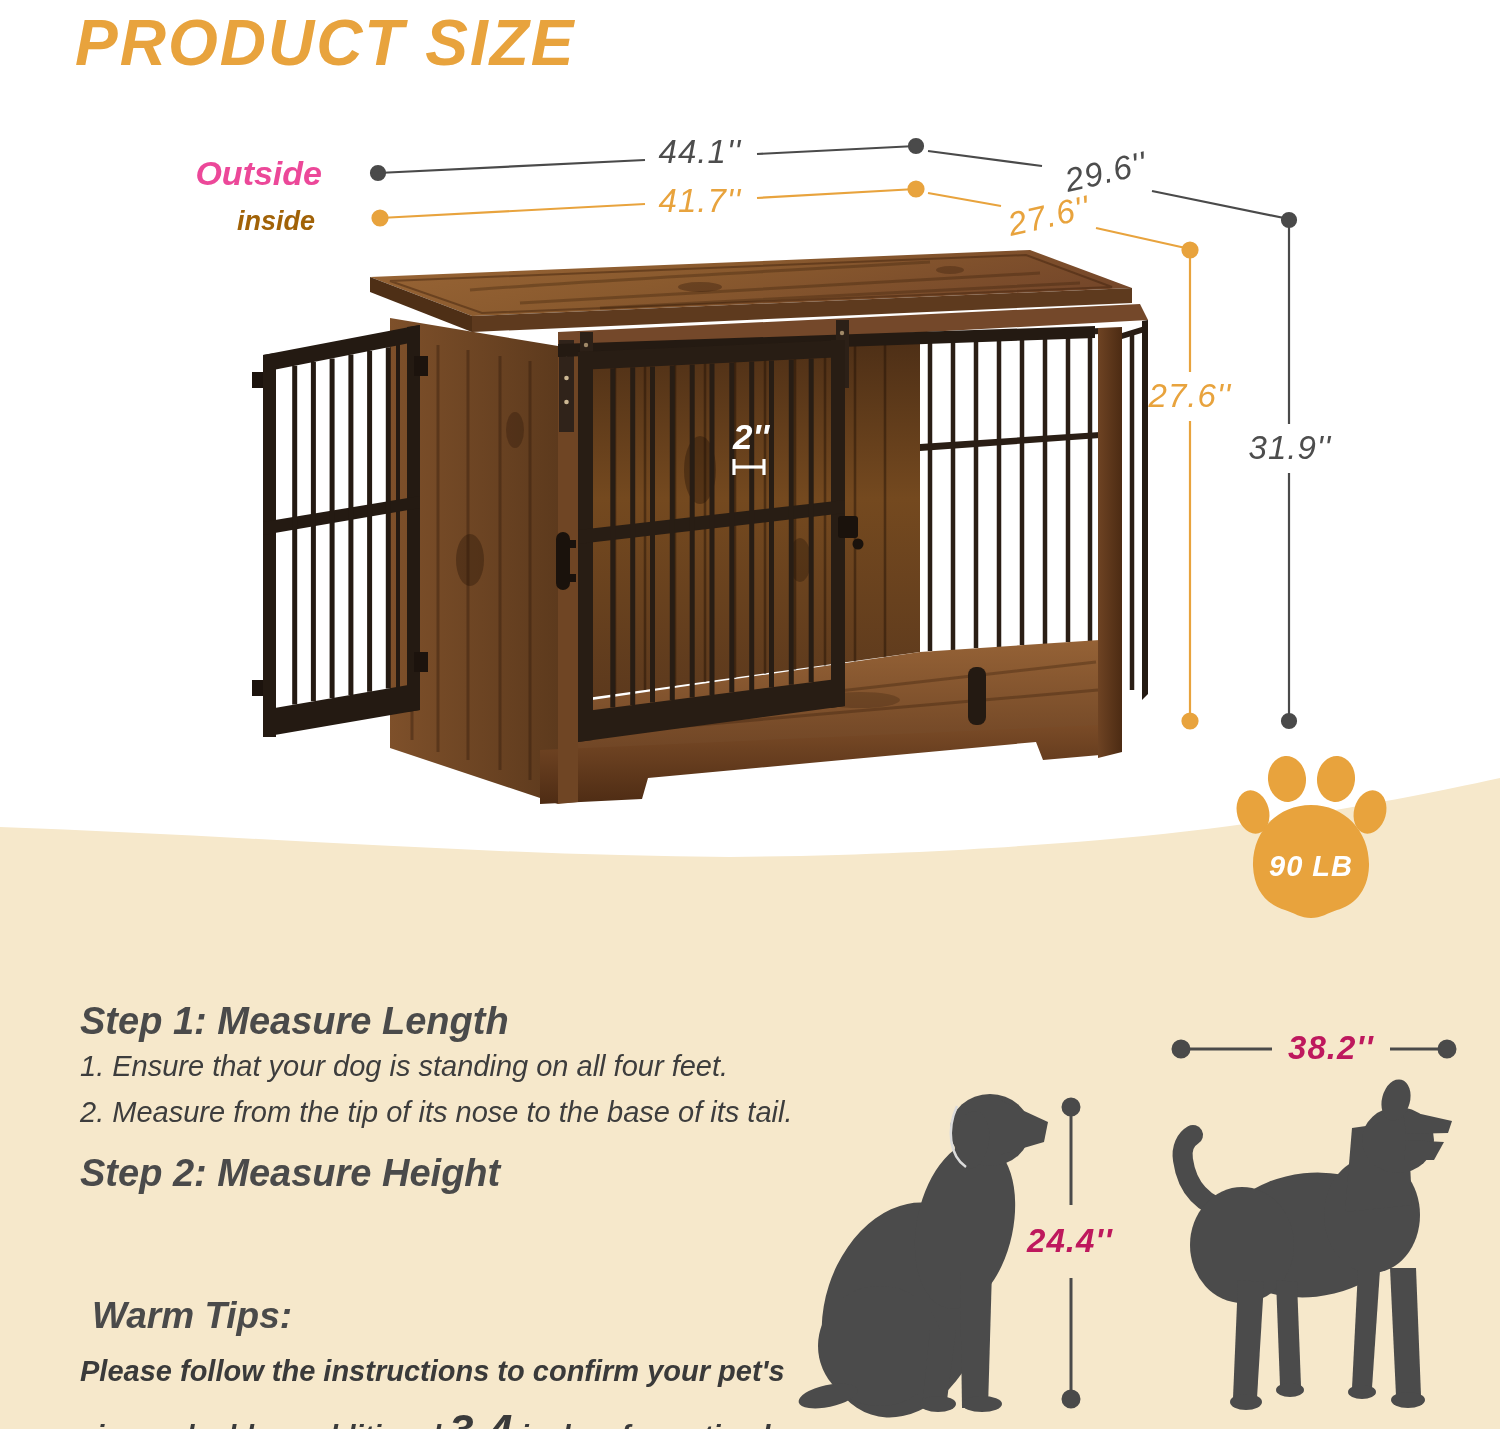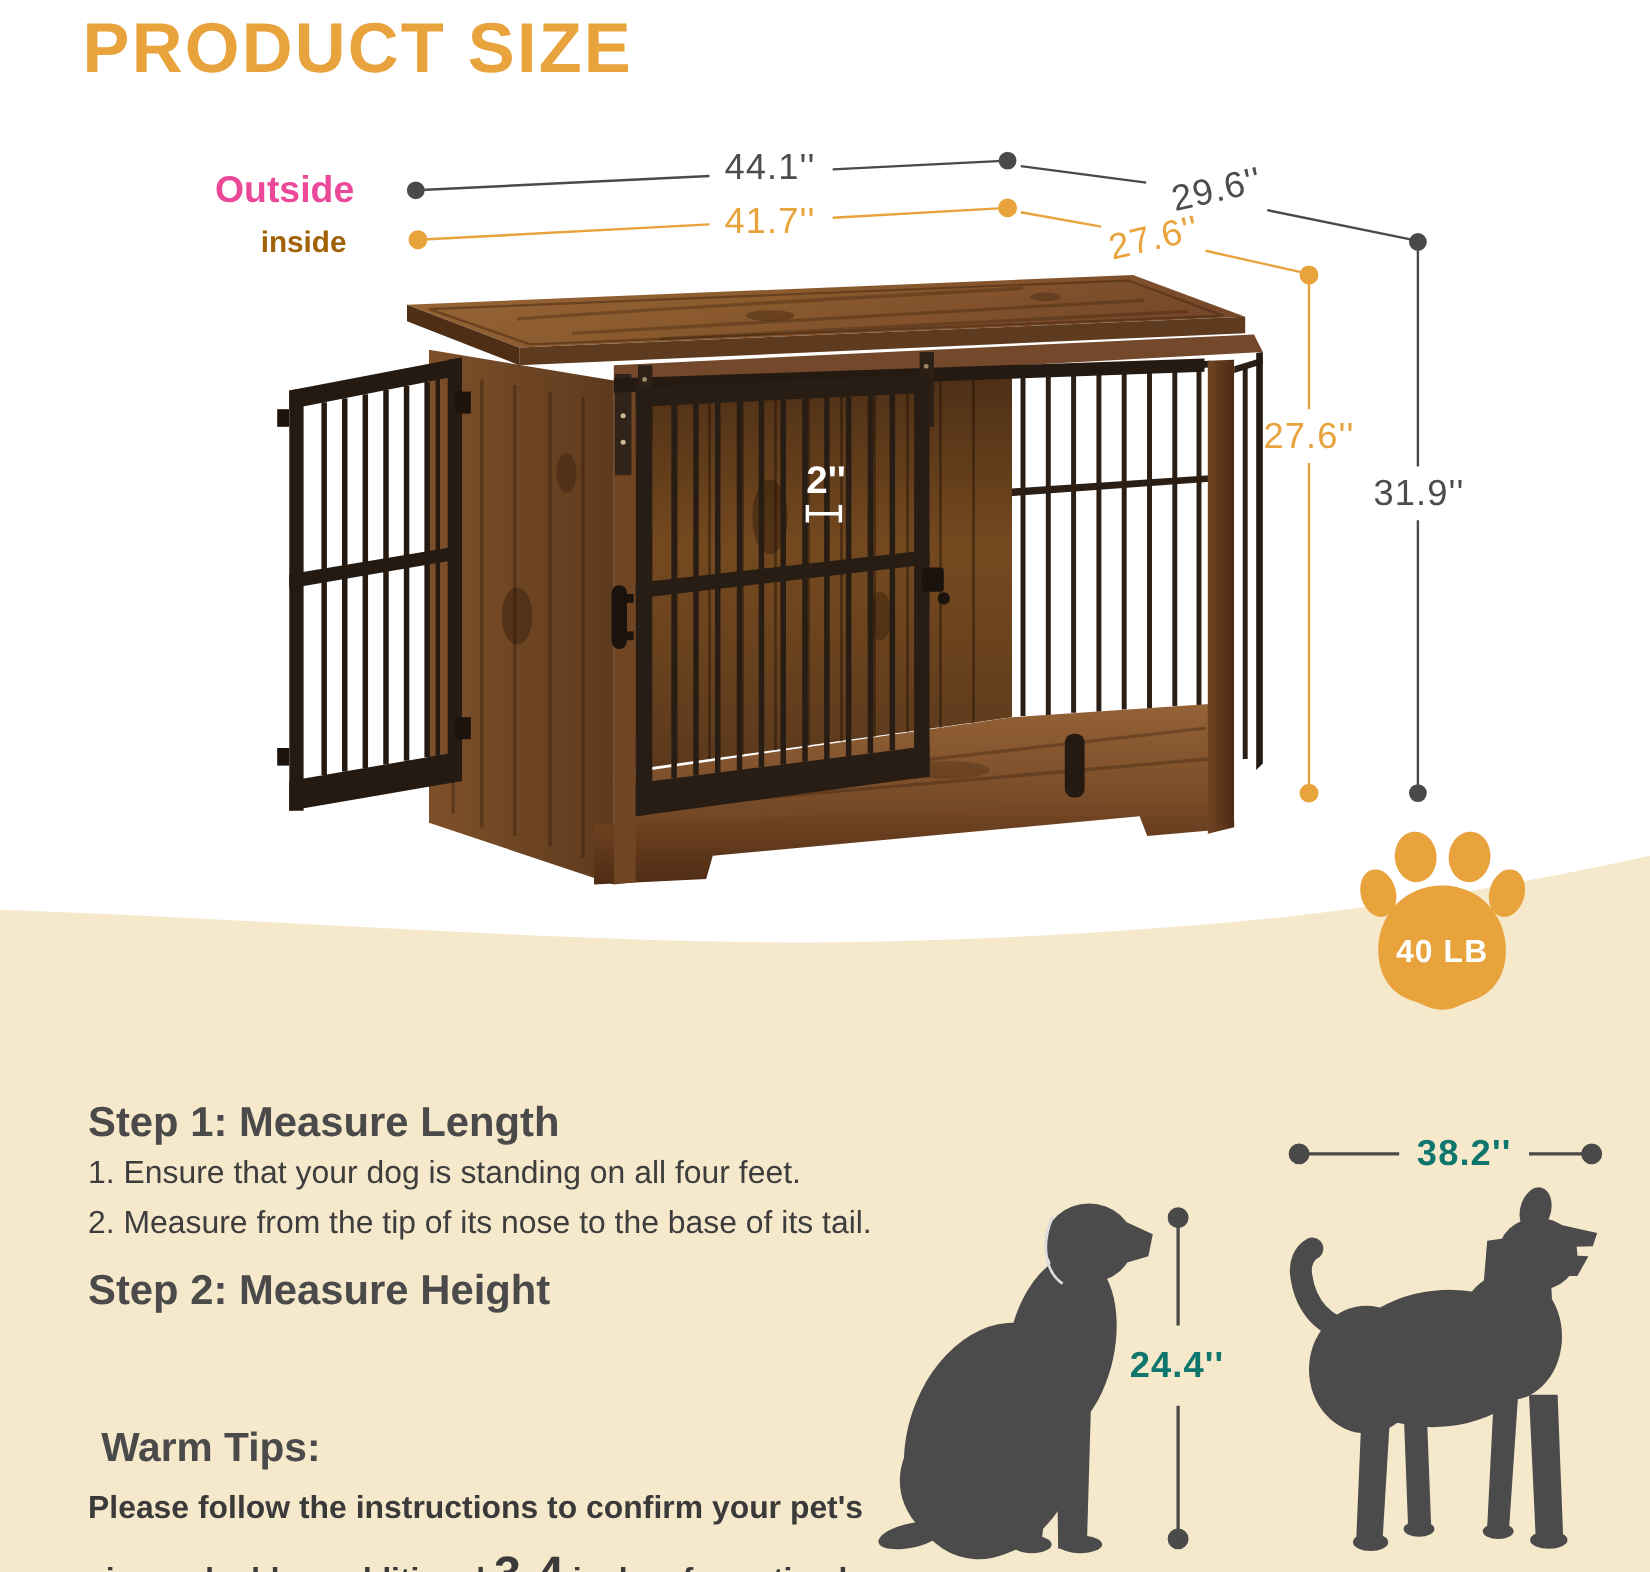--- a/index.html
+++ b/index.html
@@ -1,26 +1,26 @@
 <!DOCTYPE html>
 <html><head>
 <meta charset="utf-8">
 <style>
   html,body{margin:0;padding:0;background:#fff;}
   #canvas{position:relative;width:1500px;height:1429px;background:#ffffff;overflow:hidden;
-          font-family:"Liberation Sans",sans-serif;}
+          font-family:"Liberation Sans",sans-serif;font-style:italic;}
   #scene{position:absolute;left:0;top:0;width:1500px;height:1429px;}
   .abs{position:absolute;white-space:nowrap;}
   .page-title{left:75px;top:6px;font-size:64px;font-weight:800;letter-spacing:2px;color:#E8A33D;}
   .legend-outside{left:322px;top:173px;transform:translate(-100%,-50%);font-size:34px;font-weight:700;color:#ec4899;}
   .legend-inside{left:315px;top:221px;transform:translate(-100%,-50%);font-size:27px;font-weight:700;color:#a16207;text-align:right;}
   .dim{font-size:33px;font-weight:400;color:#4d4d4d;letter-spacing:1px;transform:translate(-50%,-50%);}
   .dim.orange{color:#E8A33D;}
   .dim.slant{transform:translate(-50%,-50%) rotate(-13deg);}
-  .dim.bold{font-weight:700;color:#0f766e;text-align:center;}
+  .dim.bold{font-weight:700;color:#be185d;text-align:center;}
   .bar-gap-label{left:751px;top:437px;transform:translate(-50%,-50%);font-size:35px;font-weight:700;color:#ffffff;}
   .weight-label{left:1311px;top:866px;transform:translate(-50%,-50%);font-size:29px;font-weight:700;color:#ffffff;letter-spacing:1px;}
   .guide-heading{left:80px;top:916px;font-size:44px;font-weight:800;color:#E8A33D;}
   .step-title{font-size:38px;font-weight:700;color:#4a4a4a;}
   .step-item{font-size:29px;font-weight:400;color:#3d3d3d;}
   .warm-title{left:92px;top:1295px;font-size:37px;font-weight:700;color:#4a4a4a;}
   .warm-body{position:absolute;left:80px;top:1348px;width:724px;font-size:29px;font-weight:700;
              color:#3a3a3a;line-height:1.62;white-space:normal;}
   .warm-big{font-size:44px;font-weight:800;}
 </style>
@@ -290,21 +290,21 @@
   <div class="abs legend-inside">inside</div>
 
   <div class="abs dim" style="left:700px;top:152px;">44.1''</div>
   <div class="abs dim slant" style="left:1106px;top:172px;">29.6''</div>
   <div class="abs dim orange" style="left:700px;top:201px;">41.7''</div>
   <div class="abs dim orange slant" style="left:1049px;top:216px;">27.6''</div>
   <div class="abs dim orange" style="left:1190px;top:396px;">27.6''</div>
   <div class="abs dim" style="left:1290px;top:448px;">31.9''</div>
 
   <div class="abs bar-gap-label">2''</div>
-  <div class="abs weight-label">40 LB</div>
+  <div class="abs weight-label">90 LB</div>
 
   <div class="abs dim bold" style="left:1070px;top:1241px;">24.4''</div>
   <div class="abs dim bold" style="left:1331px;top:1048px;">38.2''</div>
 
 
   <div class="abs step-title" style="left:80px;top:1000px;">Step 1: Measure Length</div>
   <div class="abs step-item" style="left:80px;top:1050px;">1. Ensure that your dog is standing on all four feet.</div>
   <div class="abs step-item" style="left:80px;top:1096px;">2. Measure from the tip of its nose to the base of its tail.</div>
 
   <div class="abs step-title" style="left:80px;top:1152px;">Step 2: Measure Height</div>

